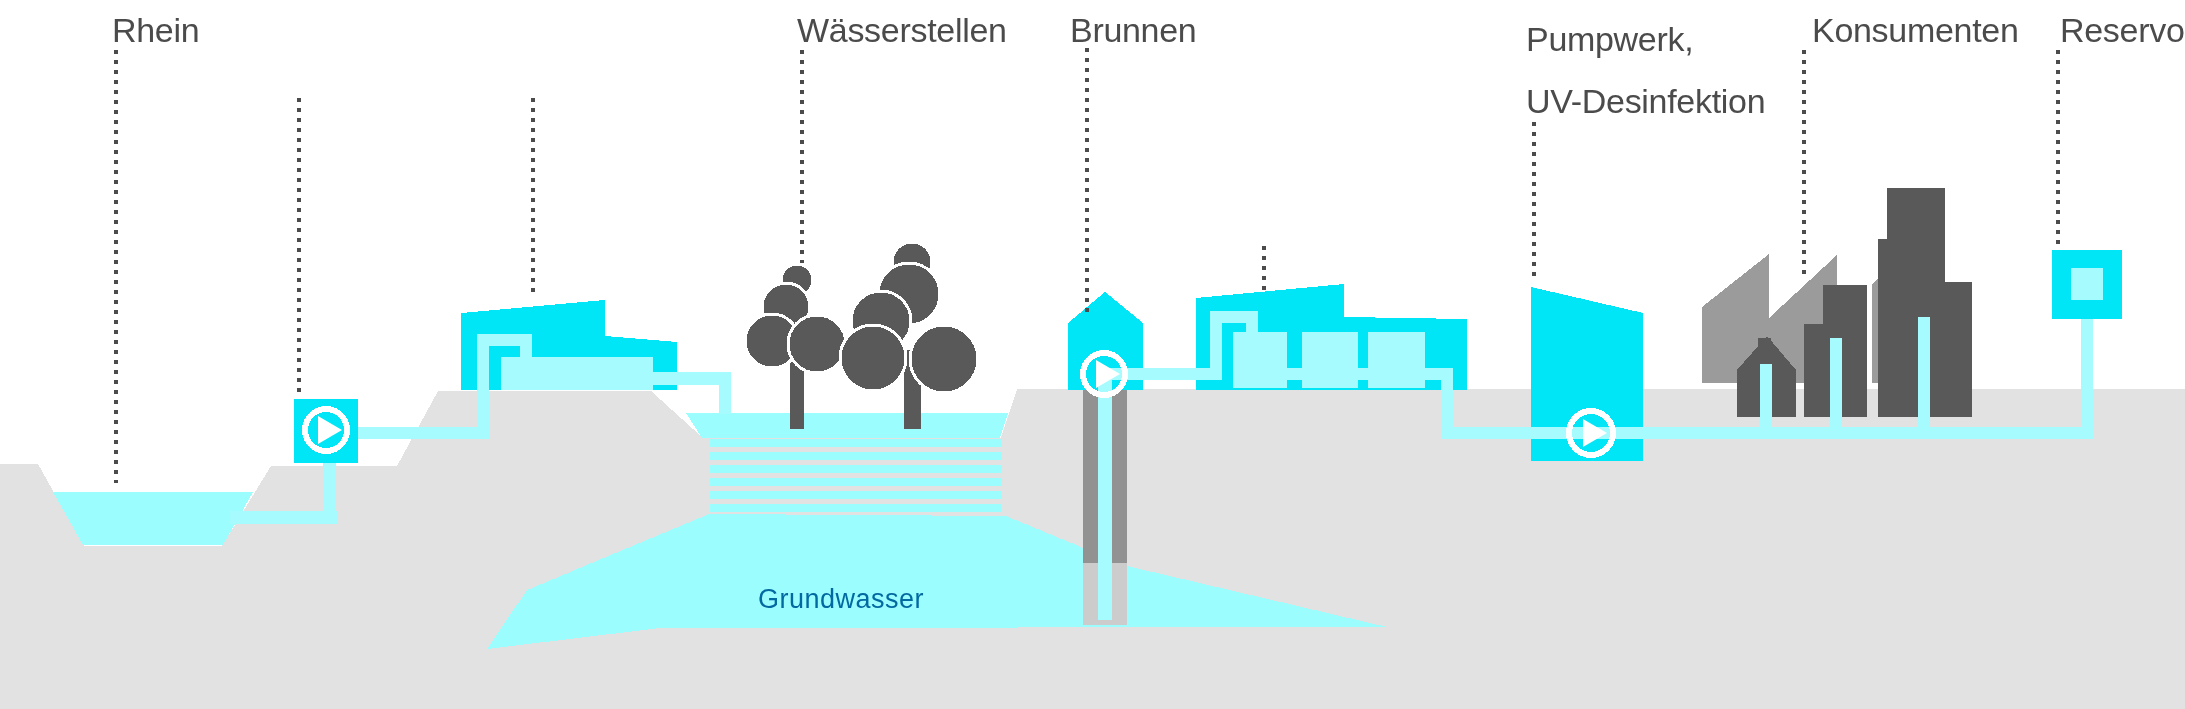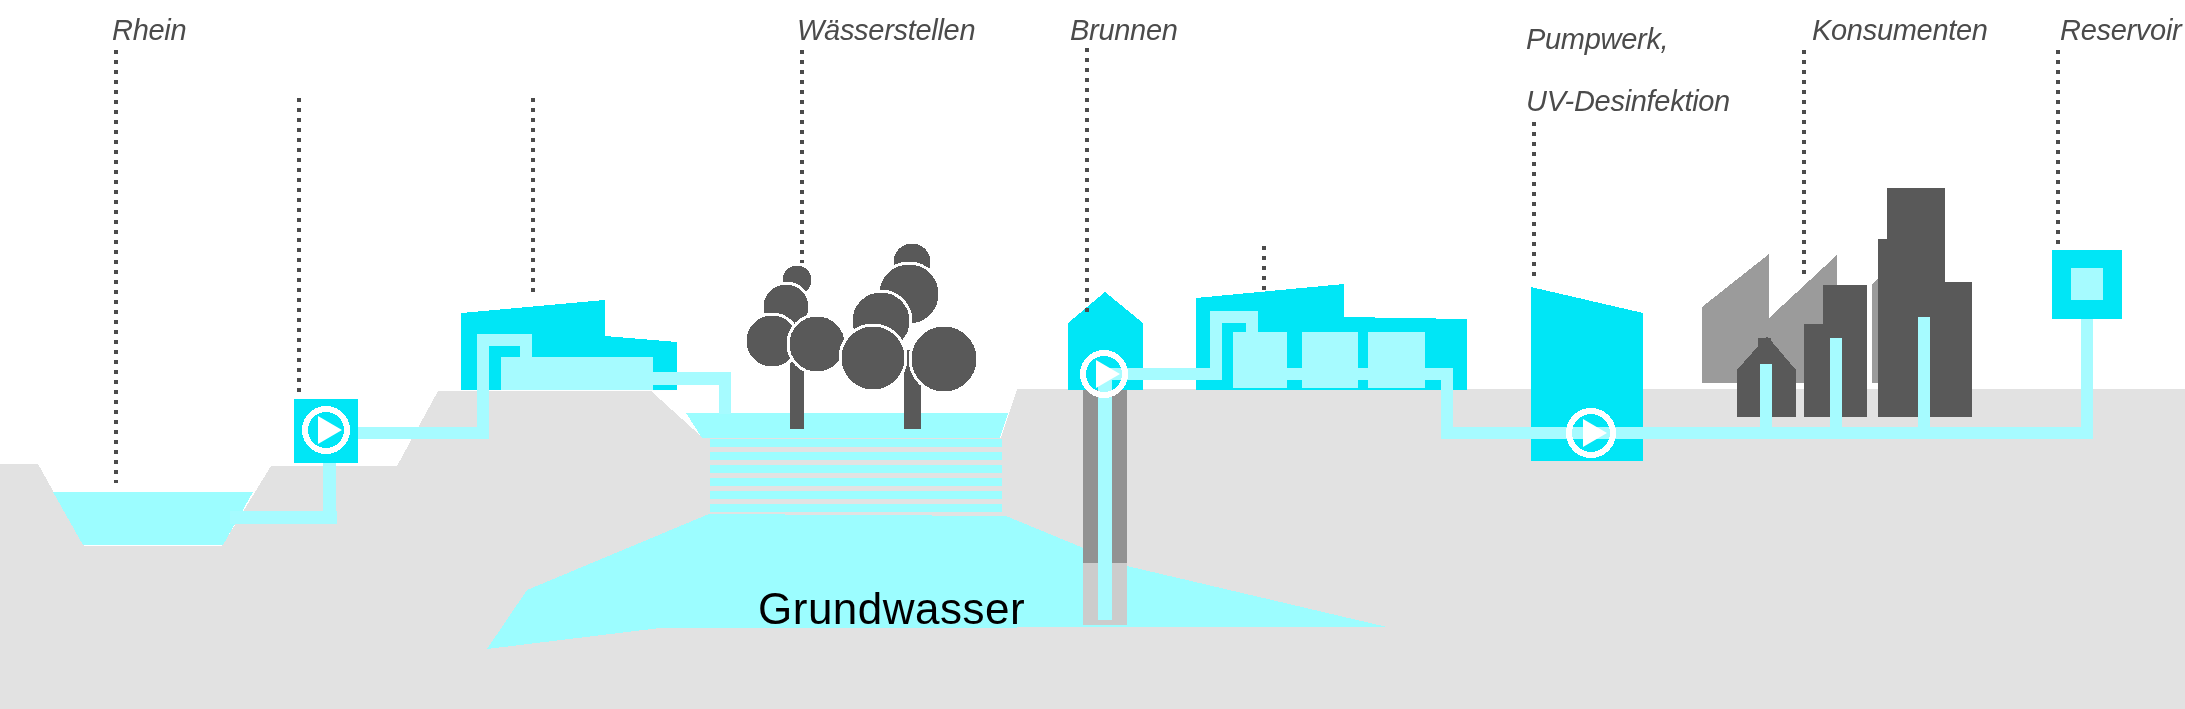--- a/index.html
+++ b/index.html
@@ -7,39 +7,38 @@
     position:relative;
     width:2185px;height:709px;
     background:#fff;
     overflow:hidden;
     font-family:"Liberation Sans", sans-serif;
   }
   .scene{position:absolute;left:0;top:0;}
   .label{
     position:absolute;
     top:8px;
-    font-size:29px;
+    font-size:34px;
     line-height:44px;
     letter-spacing:-0.3px;
     color:var(--label-text);
     white-space:pre-line;
-    font-style:italic;
   }
   .lh52{line-height:52px;}
   .lh62{line-height:62px;}
   .leader{
     position:absolute;
     width:4px;
     background:repeating-linear-gradient(180deg, var(--label-text) 0 4px, transparent 4px 10px);
   }
   .gw-label{
     position:absolute;
     left:758px;top:584px;
-    font-size:44px;
-    color:#000000;
+    font-size:27px;
+    color:#0369a1;
     letter-spacing:0.5px;
   }
   
   .lbl-rhein{left:112px;}          .ld-rhein{left:114px;top:50px;height:433px;}
   .lbl-rohwasser{left:299px;}      .ld-rohwasser{left:297px;top:98px;height:298px;}
   .lbl-schnellfilter{left:542px;}  .ld-schnellfilter{left:531px;top:98px;height:200px;}
   .lbl-waesserstellen{left:797px;} .ld-waesserstellen{left:800px;top:50px;height:213px;}
   .lbl-brunnen{left:1070px;}       .ld-brunnen{left:1085px;top:48px;height:264px;}
   .lbl-physikalische{left:1263px;} .ld-physikalische{left:1262px;top:246px;height:45px;}
   .lbl-pumpwerk{left:1526px;}      .ld-pumpwerk{left:1532px;top:122px;height:160px;}

